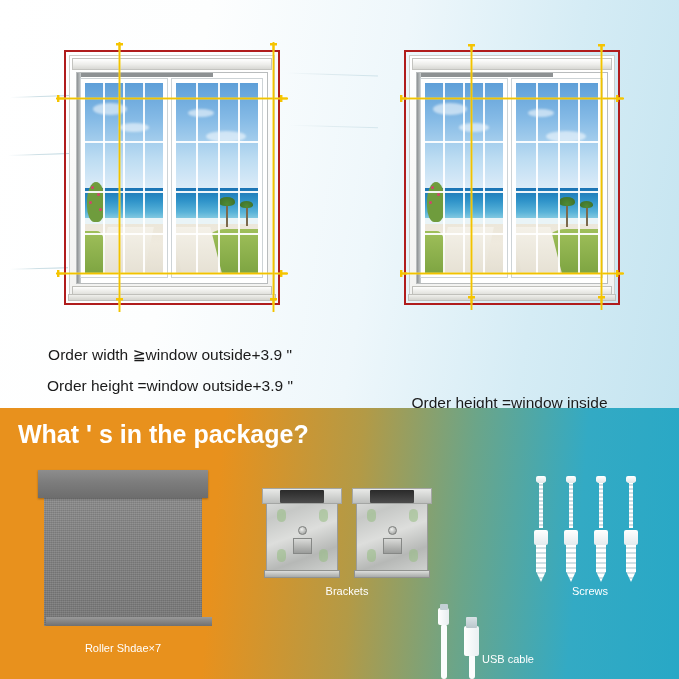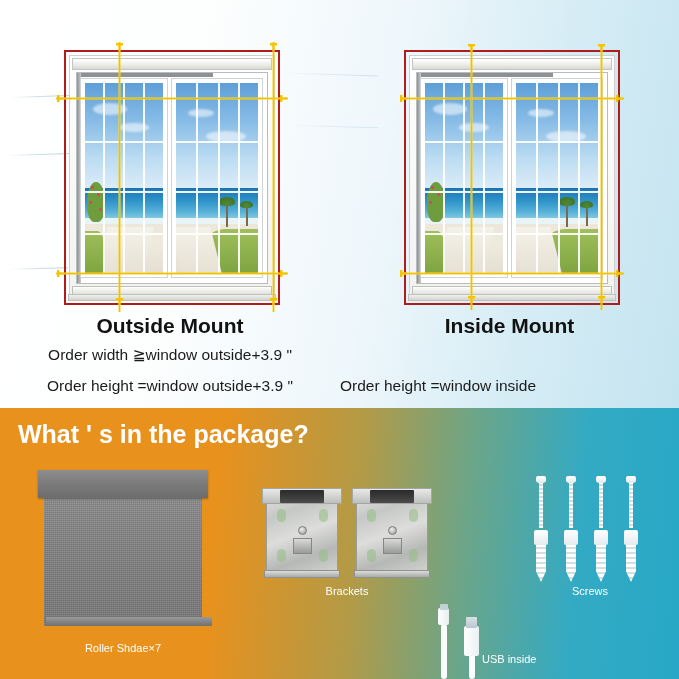--- a/index.html
+++ b/index.html
@@ -334,26 +334,24 @@
         <div class="marker t" style="left:194px;top:-6px;"></div>
         <div class="marker t" style="left:64px;top:246px;"></div>
         <div class="marker t" style="left:194px;top:246px;"></div>
         <div class="marker lr" style="left:-4px;top:45px;"></div>
         <div class="marker lr" style="left:212px;top:45px;"></div>
         <div class="marker lr" style="left:-4px;top:220px;"></div>
         <div class="marker lr" style="left:212px;top:220px;"></div>
       </div>
     </div>
 
-    <div class="mount-head" style="left:0;top:314px;width:340px;text-align:center;">Outside Mount</div>
     <div class="mount-line" style="left:0;top:346px;width:340px;text-align:center;">Order width ≧window outside+3.9  "</div>
     <div class="mount-line" style="left:0;top:377px;width:340px;text-align:center;">Order height =window outside+3.9  "</div>
 
-    <div class="mount-head" style="left:340px;top:314px;width:339px;text-align:center;">Inside Mount</div>
-    <div class="mount-line" style="left:340px;top:377px;width:339px;">Order height =window inside</div>
+    <div class="mount-line" style="left:340px;top:394px;width:339px;text-align:center;">Order height =window inside</div>
   </div>
 
   <div class="package-section">
 
     <div class="title-package">What ' s in the package?</div>
 
     <div class="shade">
       <div class="shade-body">
           <div class="shade-tex"></div>
           <div class="shade-rail"></div>
@@ -427,16 +425,16 @@
     <div class="pkg-label" style="left:510px;top:177px;width:160px;">Screws</div>
 
     <div class="usb">
       <div class="usb-cord" style="left:441px;top:216px;height:55px;"></div>
       <div class="usb-micro" style="left:438px;top:200px;"></div>
       <div class="usb-micro-tip" style="left:440px;top:196px;"></div>
       <div class="usb-cord" style="left:469px;top:246px;height:25px;"></div>
       <div class="usb-a" style="left:464px;top:218px;"></div>
       <div class="usb-a-tip" style="left:466px;top:209px;"></div>
     </div>
-    <div class="pkg-label" style="left:482px;top:245px;width:90px;text-align:left;">USB inside</div>
+    <div class="pkg-label" style="left:482px;top:245px;width:90px;text-align:left;">USB cable</div>
   </div>
 
 </div>
 
 </body></html>

